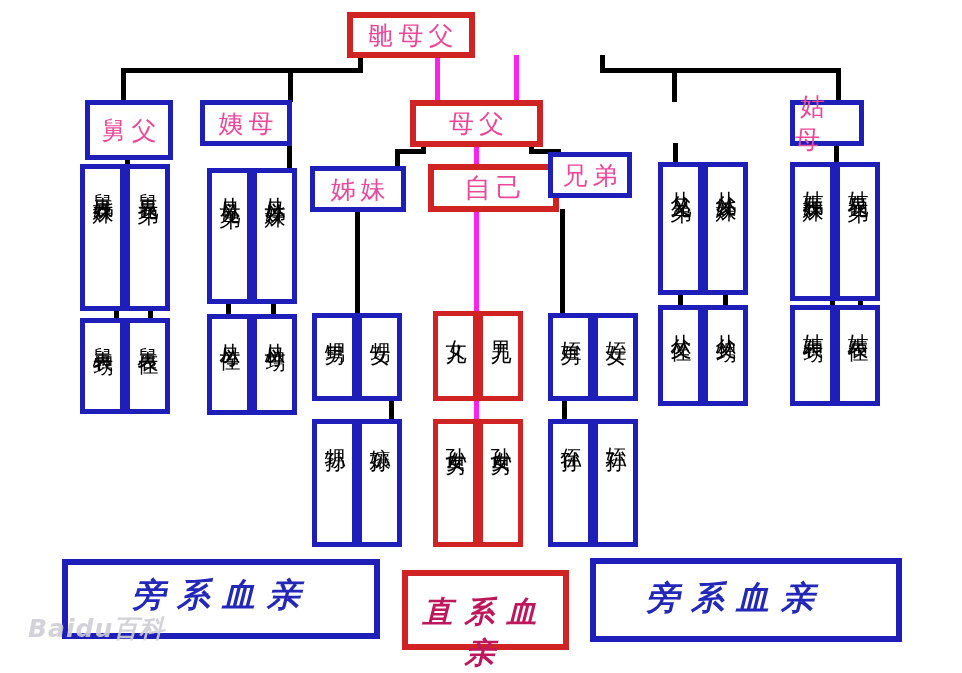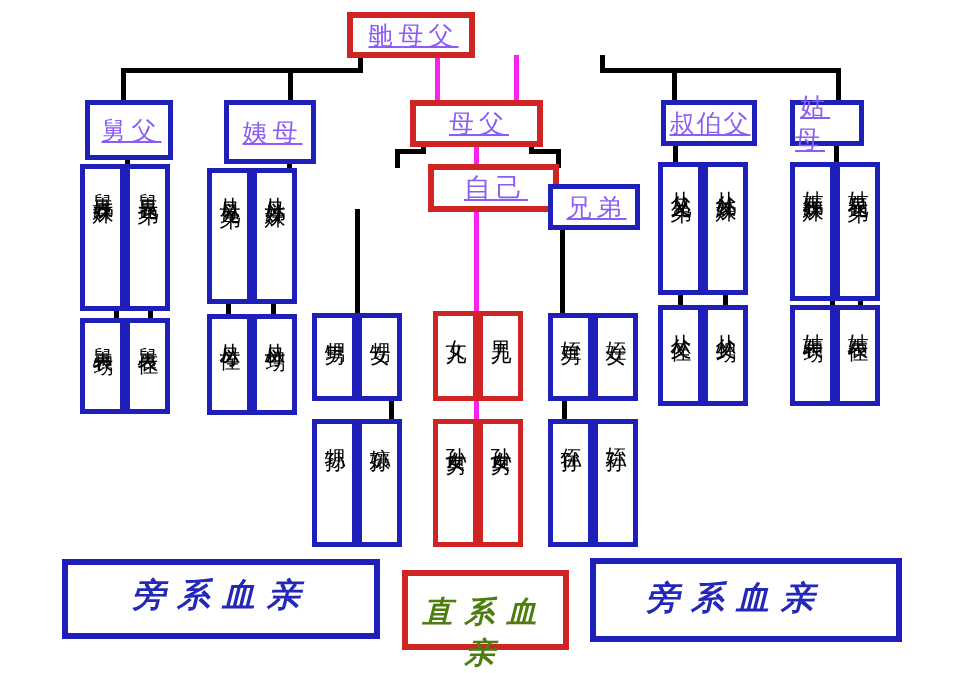--- a/index.html
+++ b/index.html
@@ -4,38 +4,38 @@
 <style>
   html,body{margin:0;padding:0;background:#fff;}
   .canvas{position:relative;width:962px;height:673px;background:#ffffff;
           font-family:"DejaVu Sans",sans-serif;overflow:hidden;}
   
   .ln{position:absolute;}
   .lnb{background:#000000;}
   .lnm{background:#fb22f0;}
   
   .hbox{position:absolute;box-sizing:border-box;background:#fff;display:flex;
-        align-items:center;justify-content:center;font-size:25px;color:#8b5cf6;
-        letter-spacing:5px;text-indent:5px;text-decoration:underline;}
+        align-items:center;justify-content:center;font-size:25px;color:#ec4899;
+        letter-spacing:5px;text-indent:5px;}
   .bred{border:6px solid #d02323;}
   .bblue{border:5px solid #1e1eb8;}
   
   .pair{position:absolute;display:flex;}
   .vcell{box-sizing:border-box;width:45px;background:#fff;
          writing-mode:vertical-rl;text-orientation:upright;
          font-size:21px;line-height:35px;letter-spacing:4px;color:#000;
          padding-top:7px;}
   .vblue{border:5px solid #1e1eb8;}
   .vred{border:5px solid #d02323;}
   
   .legend{position:absolute;box-sizing:border-box;background:#fff;
           font-weight:bold;font-style:italic;font-size:33px;letter-spacing:12px;
           font-family:"DejaVu Serif",serif;}
   .leg-blue{border:6px solid #1e1eb8;color:#2328b8;}
-  .leg-red{border:6px solid #d02323;color:#4d7c0f;text-align:center;padding-top:16px;font-size:30px;}
+  .leg-red{border:6px solid #d02323;color:#be185d;text-align:center;padding-top:16px;font-size:30px;}
   .watermark{position:absolute;left:28px;top:612px;z-index:6;
              color:rgba(205,205,212,0.9);font-size:25px;font-weight:bold;
              letter-spacing:1px;font-style:italic;}
 </style>
 </head>
 <body>
 
 <div class="canvas">
 
   <div class="ln lnb" style="left:121px;top:68px;width:242px;height:5px"></div>
@@ -74,27 +74,27 @@
 
   <div class="ln lnm" style="left:435px;top:55px;width:5px;height:48px"></div>
   <div class="ln lnm" style="left:514px;top:55px;width:5px;height:48px"></div>
   <div class="ln lnm" style="left:474px;top:143px;width:5px;height:24px"></div>
   <div class="ln lnm" style="left:474px;top:210px;width:5px;height:106px"></div>
   <div class="ln lnm" style="left:474px;top:397px;width:5px;height:25px"></div>
 
   <div class="hbox bred" style="left:347px;top:12px;width:128px;height:46px">毑母父</div>
 
   <div class="hbox bblue" style="left:85px;top:100px;width:88px;height:60px">舅父</div>
-  <div class="hbox bblue" style="left:224px;top:100px;width:92px;height:64px">姨母</div>
+  <div class="hbox bblue" style="left:200px;top:100px;width:92px;height:46px">姨母</div>
   <div class="hbox bred" style="left:410px;top:100px;width:133px;height:47px">母父</div>
-  <div class="hbox bblue" style="left:661px;top:100px;width:96px;height:46px;letter-spacing:2px;text-indent:2px">叔伯父</div>
   <div class="hbox bblue" style="left:790px;top:100px;width:74px;height:46px">姑母</div>
 
+  <div class="hbox bblue" style="left:310px;top:166px;width:96px;height:46px">姊妹</div>
   <div class="hbox bred" style="left:428px;top:164px;width:131px;height:48px;font-size:27px">自己</div>
-  <div class="hbox bblue" style="left:548px;top:184px;width:92px;height:46px">兄弟</div>
+  <div class="hbox bblue" style="left:548px;top:152px;width:84px;height:46px">兄弟</div>
 
   <div class="pair" style="left:80px;top:164px;height:147px">
     <div class="vcell vblue">舅表姊妹</div>
     <div class="vcell vblue">舅表兄弟</div>
   </div>
   <div class="pair" style="left:80px;top:318px;height:96px">
     <div class="vcell vblue">舅表甥</div>
     <div class="vcell vblue">舅表侄</div>
   </div>
 
@@ -148,14 +148,15 @@
   </div>
   <div class="pair" style="left:790px;top:305px;height:101px">
     <div class="vcell vblue">姑表甥</div>
     <div class="vcell vblue">姑表侄</div>
   </div>
 
   <div class="legend leg-blue" style="left:62px;top:559px;width:318px;height:80px;padding:8px 0 0 64px">旁系血亲</div>
   <div class="legend leg-red" style="left:402px;top:570px;width:167px;height:80px">直系血亲</div>
   <div class="legend leg-blue" style="left:590px;top:558px;width:312px;height:84px;padding:12px 0 0 50px">旁系血亲</div>
 
+  <div class="watermark">Baidu百科</div>
 
 </div>
 
 </body></html>

